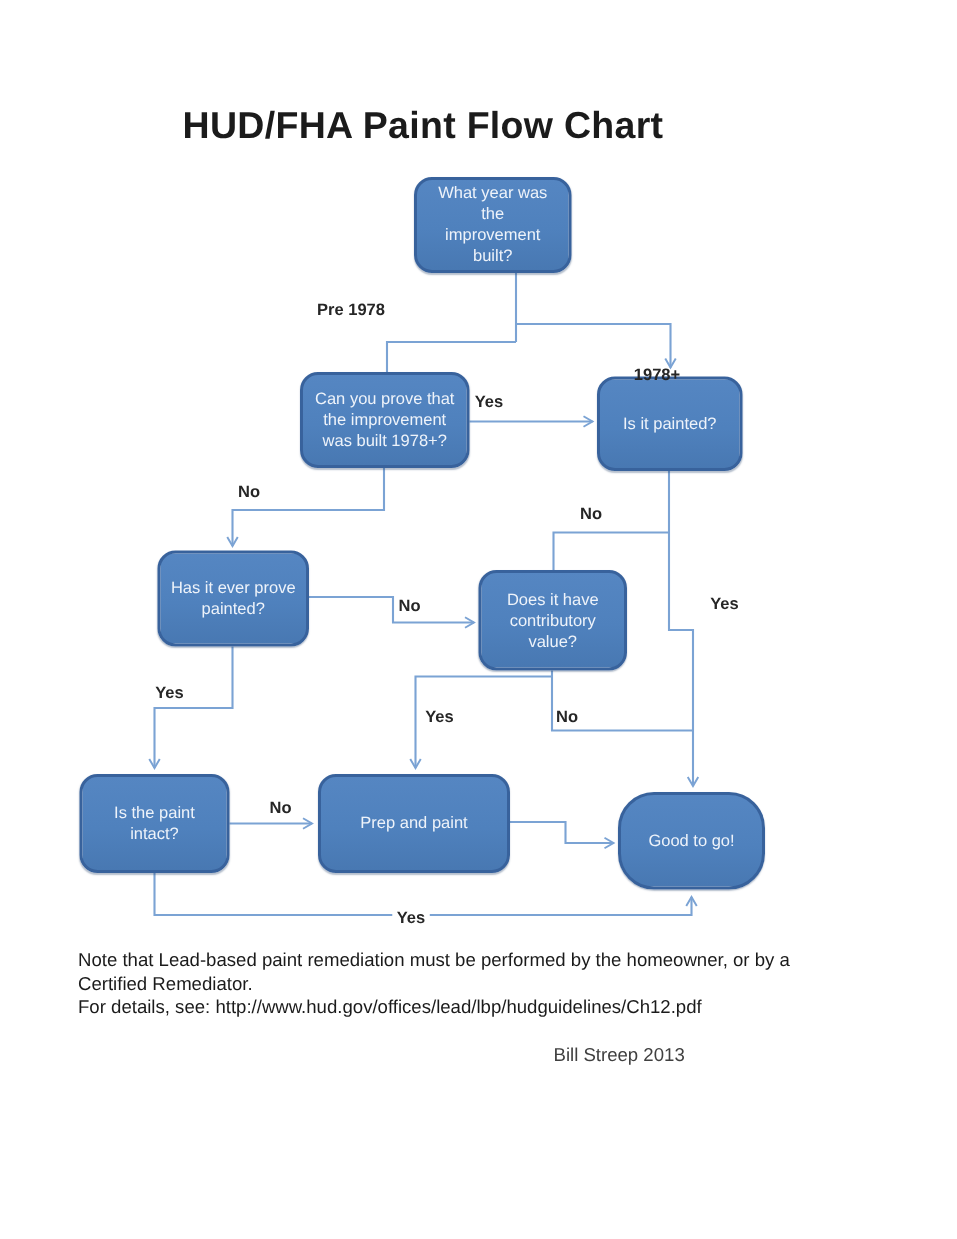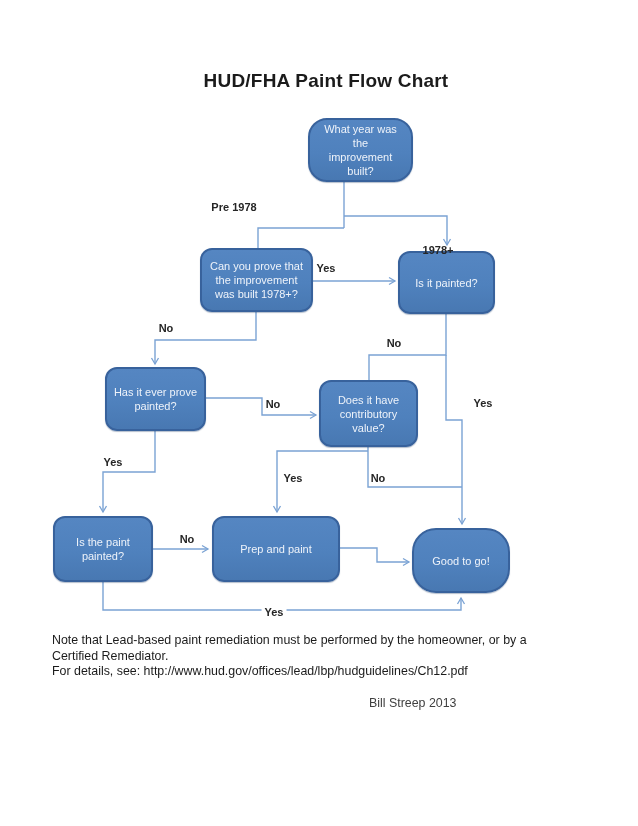--- a/index.html
+++ b/index.html
@@ -6,40 +6,39 @@
   #page{
     position:relative;
     width:638px;height:826px;
     background:#ffffff;
     font-family:"Liberation Sans", sans-serif;
     overflow:hidden;
   }
   #title{
     position:absolute;left:0;top:70px;width:564px;
     text-align:center;
-    font-size:19px;font-weight:700;color:#1b1b1b;
+    font-size:25px;font-weight:700;color:#1b1b1b;
     letter-spacing:.2px;
-    margin-left:44px;
   }
   svg.connectors{position:absolute;left:0;top:0;width:638px;height:826px;}
   .node{
     position:absolute;
     box-sizing:border-box;
     background:linear-gradient(180deg,#5586c2 0%,#4f81bd 55%,#4878b2 100%);
     border:2px solid #38629c;
     border-radius:12px;
     box-shadow:0 1px 1px rgba(40,70,110,.35);
     color:#eef3fa;
     font-size:11px;line-height:14px;
     display:flex;align-items:center;justify-content:center;
     text-align:center;
     white-space:pre-line;
     padding:2px 6px;
   }
-  .n-what-year     {left:308px;top:118px;width:105px;height:64px;border-radius:19px;}
+  .n-what-year     {left:276px;top:118px;width:105px;height:64px;}
   .n-prove-1978    {left:200px;top:248px;width:113px;height:64px;}
   .n-is-painted    {left:398px;top:251px;width:97px;height:63px;}
   .n-ever-painted  {left:105px;top:367px;width:101px;height:64px;}
   .n-contrib-value {left:319px;top:380px;width:99px;height:67px;}
   .n-paint-intact  {left:53px;top:516px;width:100px;height:66px;}
   .n-prep-paint    {left:212px;top:516px;width:128px;height:66px;}
   .n-good-to-go    {left:412px;top:528px;width:98px;height:65px;border-radius:24px;}
   .lbl{
     position:absolute;
     transform:translate(-50%,-50%);
@@ -105,21 +104,21 @@
   <div class="node n-prove-1978">Can you prove that
 the improvement
 was built 1978+?</div>
   <div class="node n-is-painted">Is  it painted?</div>
   <div class="node n-ever-painted">Has it ever prove
 painted?</div>
   <div class="node n-contrib-value">Does it have
 contributory
 value?</div>
   <div class="node n-paint-intact">Is  the paint
-painted?</div>
+intact?</div>
   <div class="node n-prep-paint">Prep and paint</div>
   <div class="node n-good-to-go">Good to go!</div>
 
   <div class="lbl lbl-pre-1978">Pre 1978</div>
   <div class="lbl lbl-post-1978">1978+</div>
   <div class="lbl lbl-prove-yes">Yes</div>
   <div class="lbl lbl-prove-no">No</div>
   <div class="lbl lbl-painted-no">No</div>
   <div class="lbl lbl-painted-yes">Yes</div>
   <div class="lbl lbl-ever-no">No</div>

